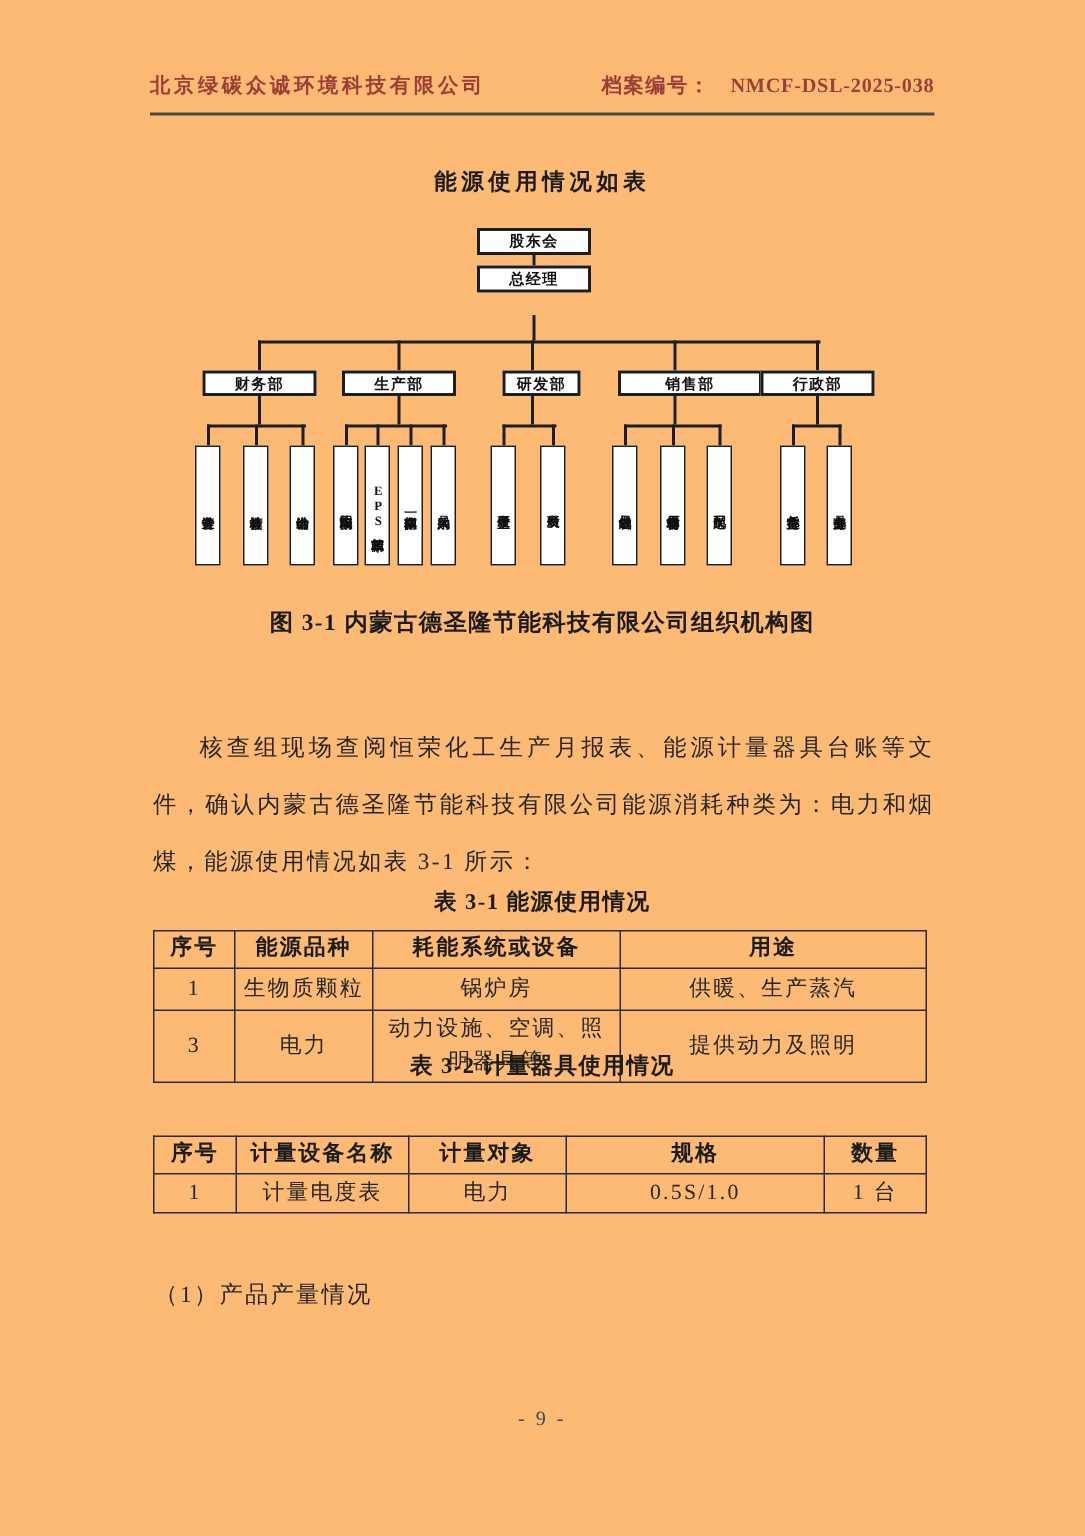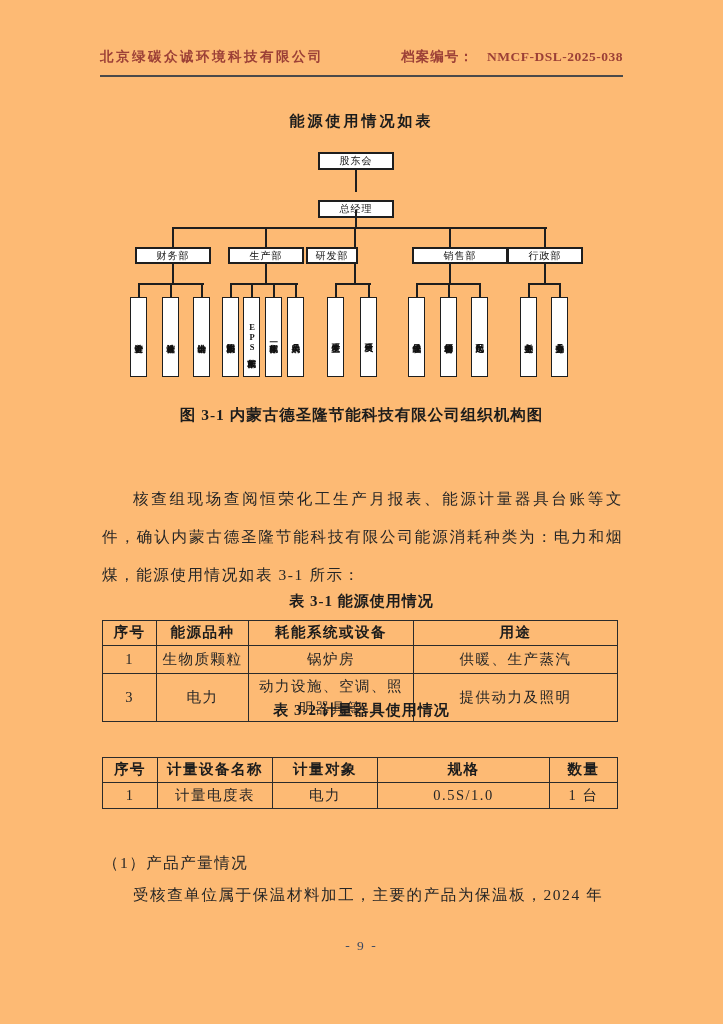--- a/index.html
+++ b/index.html
@@ -19,21 +19,21 @@
   .hdr-label { letter-spacing:1px; font-weight:bold; }
   .hdr-no { font-weight:bold; letter-spacing:0.5px; margin-left:10px; font-family:"Liberation Serif",serif; }
   .hdr-rule { position:absolute; top:75px; left:100px; width:523px; height:2px; background:#4a4a4a; }
   
   .chart-title { position:absolute; top:112px; left:0; width:723px; text-align:center;
     font-size:15px; font-weight:bold; letter-spacing:3px; color:#1c1c1c; }
   .chart { position:absolute; top:145px; left:100px; width:523px; height:245px; }
   .obox {
     position:absolute; border:2px solid #1e1e1e; background:#fff;
     display:flex; align-items:center; justify-content:center;
-    font-size:10px; font-weight:normal; letter-spacing:1px; color:#111;
+    font-size:10px; font-weight:bold; letter-spacing:1px; color:#111;
   }
   .leaf {
     position:absolute; border:1.5px solid #1e1e1e; background:#fff;
     width:17px; height:80px; top:152px;
     writing-mode:vertical-rl; text-orientation:upright;
     display:flex; align-items:center; justify-content:center;
     font-size:8.5px; font-weight:bold; line-height:1.1; color:#111;
   }
   .vl { position:absolute; width:2px; background:#1e1e1e; }
   .hl { position:absolute; height:2px; background:#1e1e1e; }
@@ -73,34 +73,34 @@
     </span>
   </div>
   <div class="hdr-rule"></div>
 
   <div class="chart-title">能源使用情况如表</div>
 
   <div class="chart">
 
     <div class="obox" style="left:218px;top:7px;width:76px;height:18px;">股东会</div>
     <div class="vl" style="left:255px;top:25px;height:22px;"></div>
-    <div class="obox" style="left:218px;top:55px;width:76px;height:18px;">总经理</div>
+    <div class="obox" style="left:218px;top:32px;width:76px;height:18px;">总经理</div>
     <div class="vl" style="left:255px;top:65px;height:17px;"></div>
 
     <div class="hl" style="left:72px;top:82px;width:375px;"></div>
 
     <div class="vl" style="left:72px;top:82px;height:20px;"></div>
     <div class="vl" style="left:165px;top:82px;height:20px;"></div>
     <div class="vl" style="left:254px;top:82px;height:20px;"></div>
     <div class="vl" style="left:349px;top:82px;height:20px;"></div>
     <div class="vl" style="left:444px;top:82px;height:20px;"></div>
 
     <div class="obox" style="left:35px;top:102px;width:76px;height:17px;">财务部</div>
     <div class="obox" style="left:128px;top:102px;width:76px;height:17px;">生产部</div>
-    <div class="obox" style="left:206px;top:102px;width:52px;height:17px;">研发部</div>
+    <div class="obox" style="left:235px;top:102px;width:52px;height:17px;">研发部</div>
     <div class="obox" style="left:312px;top:102px;width:96px;height:17px;">销售部</div>
     <div class="obox" style="left:407px;top:102px;width:76px;height:17px;">行政部</div>
 
     <div class="vl" style="left:72px;top:119px;height:19px;"></div>
     <div class="vl" style="left:165px;top:119px;height:19px;"></div>
     <div class="vl" style="left:254px;top:119px;height:19px;"></div>
     <div class="vl" style="left:349px;top:119px;height:19px;"></div>
     <div class="vl" style="left:444px;top:119px;height:19px;"></div>
 
     <div class="hl" style="left:38px;top:138px;width:66px;"></div>
@@ -198,17 +198,16 @@
       <td>电力</td>
       <td>0.5S/1.0</td>
       <td>1 台</td>
     </tr>
   </tbody>
     </table>
 
 
   <div class="plain-item" style="top:853px;">（1）产品产量情况</div>
 
-  <div class="para" style="top:876px;">受核查单位属于保温材料加工，主要的产品为保温板，2024 年</div>
 
   <div class="page-number">- 9 -</div>
 
 </div>
 
 </body></html>

